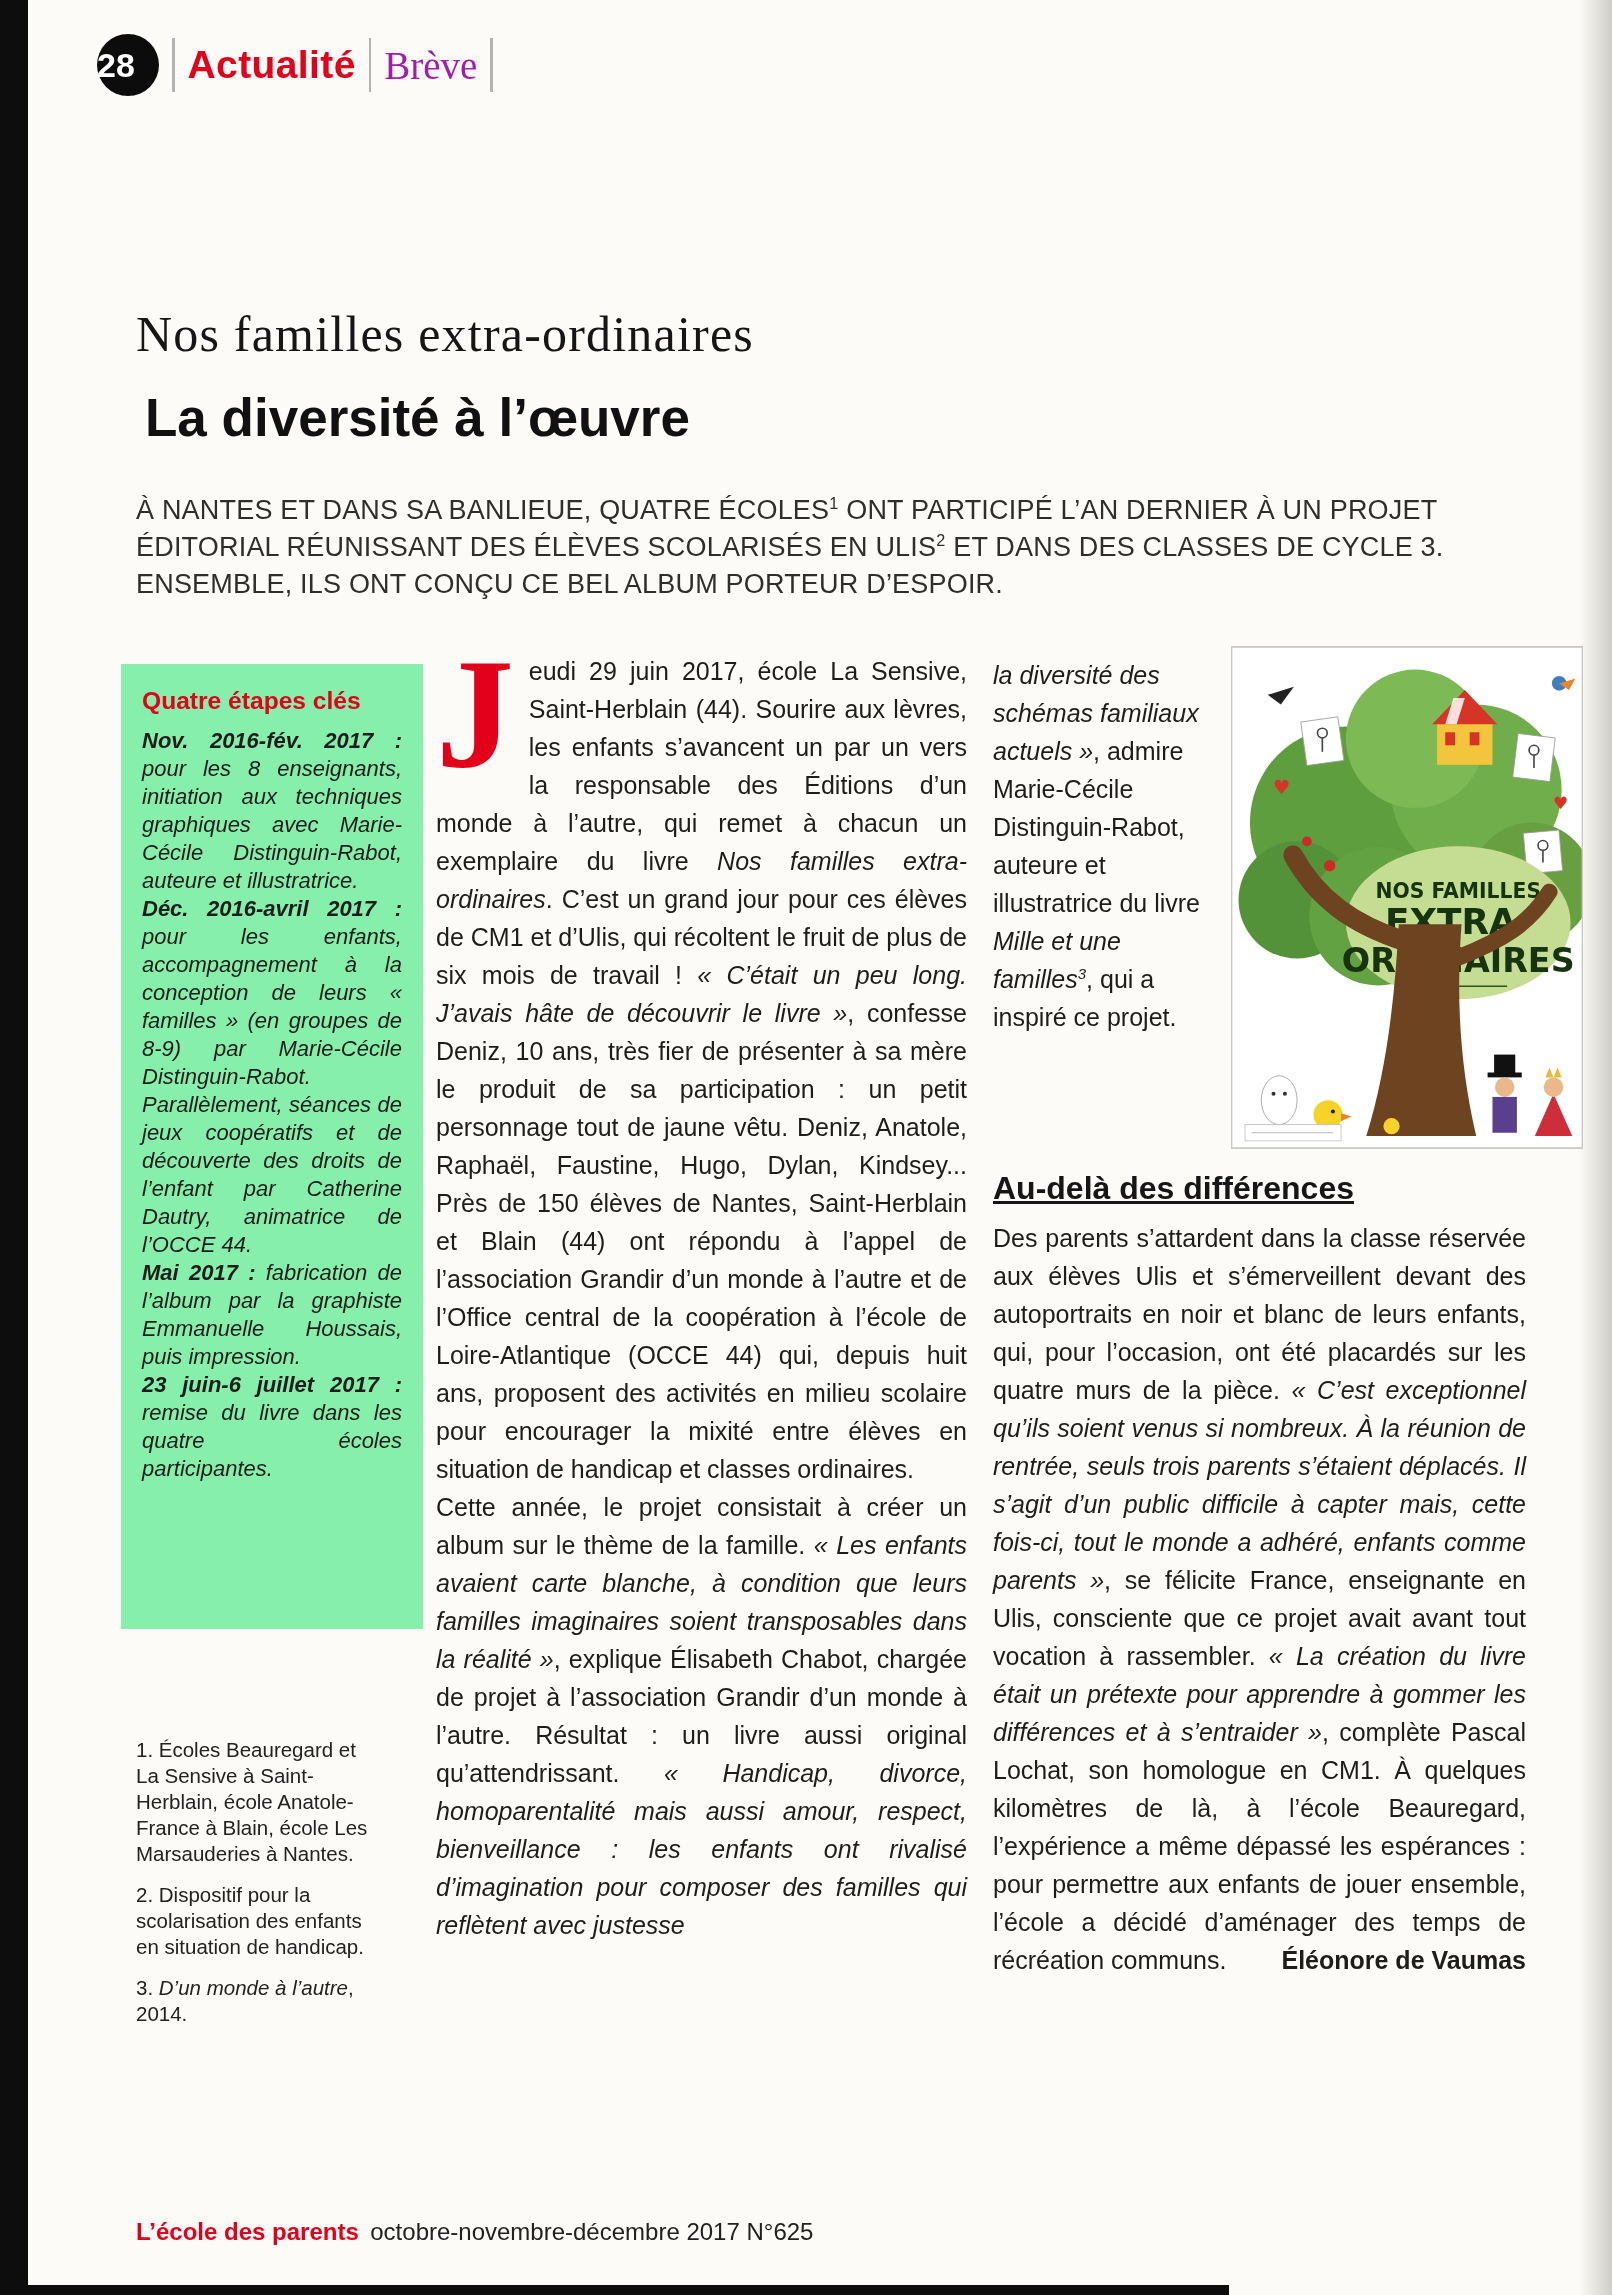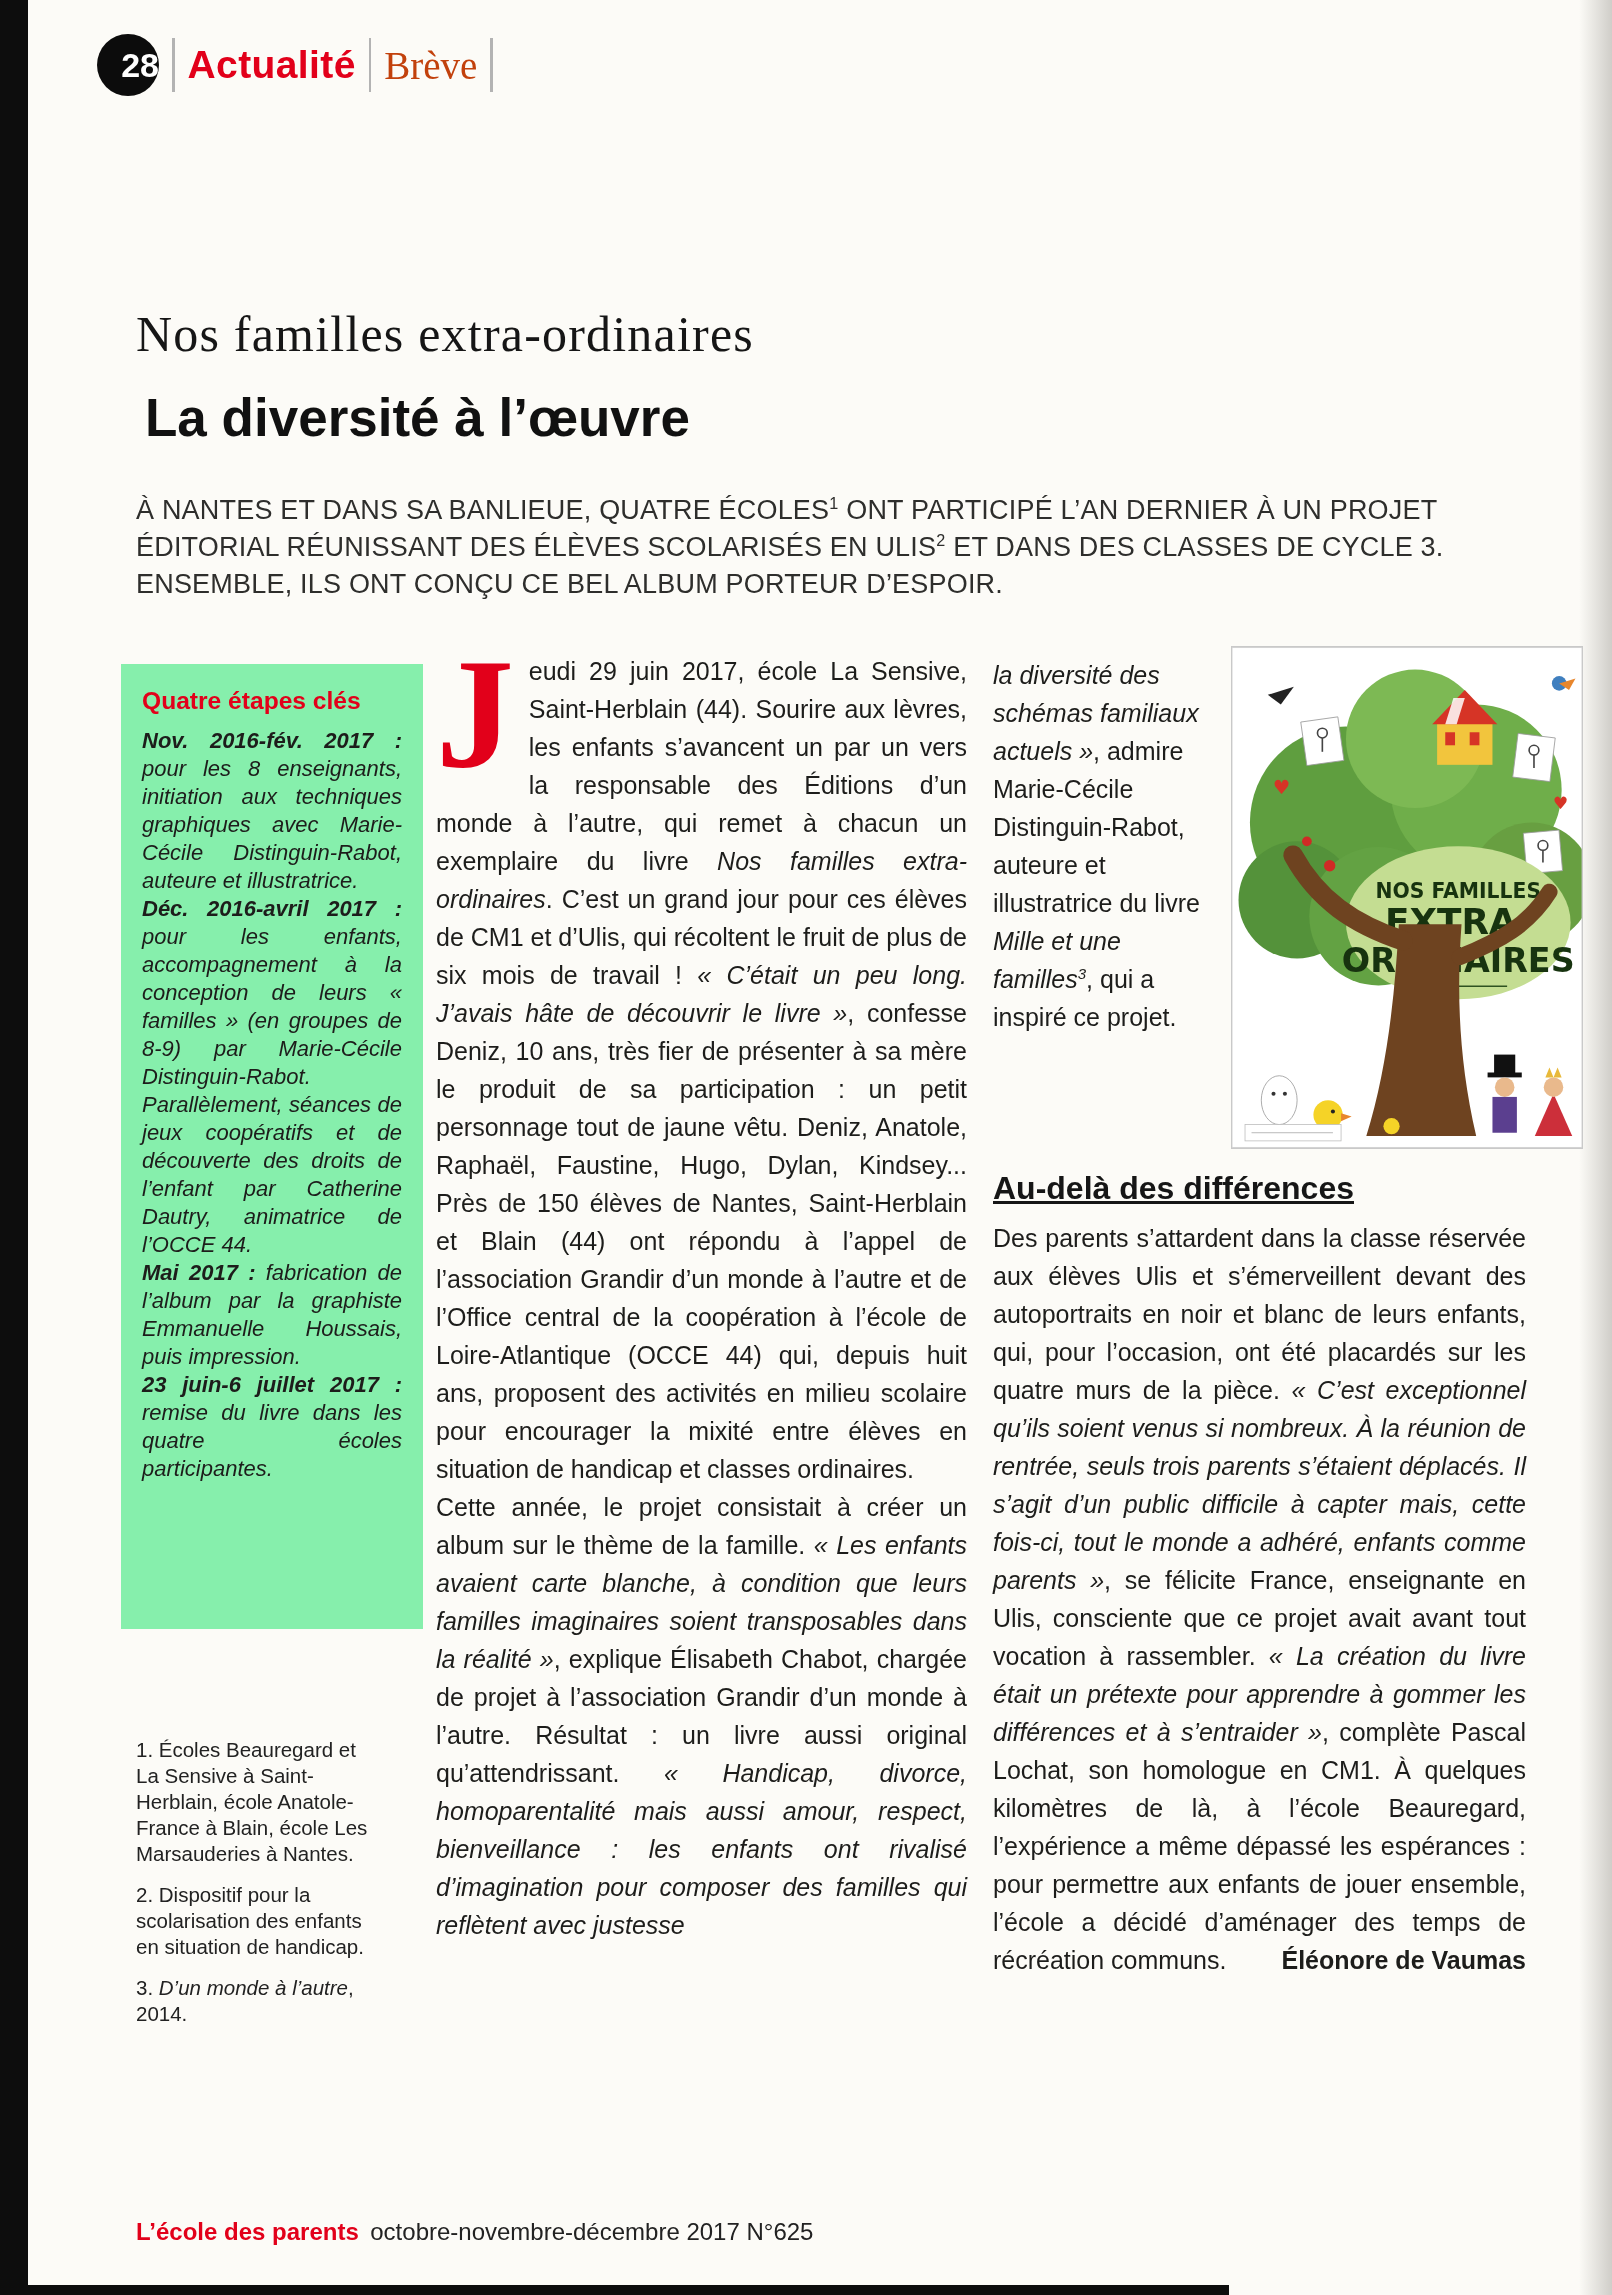--- a/index.html
+++ b/index.html
@@ -14,24 +14,24 @@
   }
   
   .scan-left{position:absolute;left:0;top:0;width:28px;height:100%;background:#0d0d0d;}
   .scan-bottom{position:absolute;left:0;top:2285px;width:1229px;height:10.7px;background:#0d0d0d;}
   .scan-right{position:absolute;right:0;top:0;width:34px;height:100%;
     background:linear-gradient(to right, rgba(100,95,88,0), rgba(100,95,88,0.30));}
 
   
   .masthead{position:absolute;left:97px;top:34px;display:flex;align-items:center;}
   .page-badge{width:62px;height:62px;border-radius:50%;background:#0c0c0c;color:#fff;
-    display:flex;align-items:center;justify-content:flex-end;font-size:34px;font-weight:bold;}
+    display:flex;align-items:center;justify-content:flex-start;font-size:34px;font-weight:bold;}
   .mast-sep{width:2.5px;height:54px;background:#b3b3b3;margin:0 13px;}
   .section-label{color:#e2001a;font-weight:bold;font-size:39px;letter-spacing:0.4px;}
-  .subsection-label{font-family:"Liberation Serif", serif;font-size:39px;color:#c2410c;}
+  .subsection-label{font-family:"Liberation Serif", serif;font-size:39px;color:#a21caf;}
 
   
   .kicker{position:absolute;left:136px;top:305px;font-family:"Liberation Serif", serif;
     font-size:50px;letter-spacing:1.2px;color:#161616;}
   .main-title{position:absolute;left:133px;top:375px;font-size:53px;font-weight:bold;color:#111;}
   .standfirst{position:absolute;left:136px;top:492px;width:1344px;font-size:27px;line-height:37px;
     color:#2e2e2c;letter-spacing:0.2px;}
   .standfirst sup, .para sup{font-size:60%;line-height:0;}
 
   

